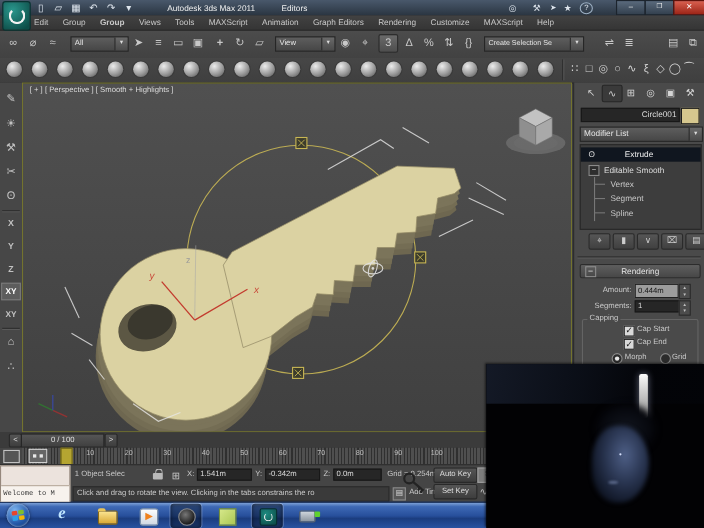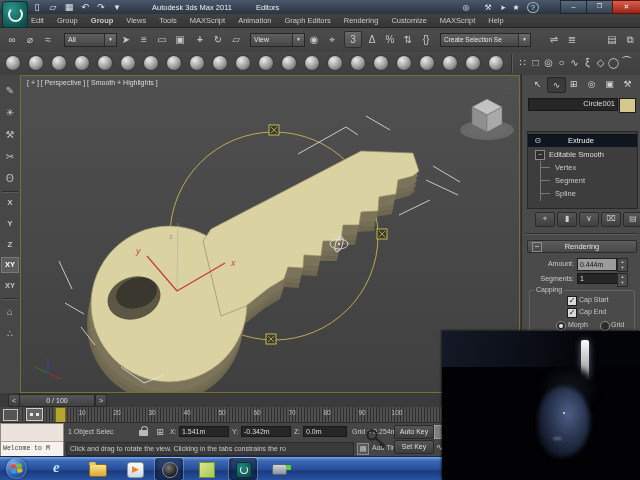--- a/index.html
+++ b/index.html
@@ -250,20 +250,24 @@
     <span class="tabico" style="left:25px;background:#3a3a3a;border:1px solid #262626;border-radius:2px;">∿</span>
     <span class="tabico" style="left:43px;">⊞</span>
     <span class="tabico" style="left:61px;">◎</span>
     <span class="tabico" style="left:79px;">▣</span>
     <span class="tabico" style="left:97px;">⚒</span>
 
     <div class="fld" style="left:6px;top:23px;width:84px;height:11px;font-size:7.5px;text-align:right;">
       <span>Circle001</span></div>
     <div class="abs" style="left:97px;top:23px;width:15px;height:13px;background:#d6c78e;border:1px solid #1d1d1d;"></div>
 
+    <div class="drop" style="left:5px;top:40px;width:107px;height:12px;font-size:7.5px;line-height:12px;">
+      <span>Modifier List</span>
+      <span class="droparrow" style="line-height:12px;">▼</span>
+    </div>
 
     <div class="abs" style="left:5px;top:56px;width:109px;height:76px;background:#3d3d3d;border:1px solid #272727;">
       <div class="abs" style="left:0;top:2px;width:109px;height:13px;background:#10161f;color:#f0f0f0;font-size:7.5px;line-height:13px;">
         <span style="position:absolute;left:7px;color:#d8d8d8;">ʘ</span>
         <span style="position:absolute;left:40px;">Extrude</span>
       </div>
       <div class="abs" style="left:0;top:16px;width:109px;height:13px;color:#dcdcdc;font-size:7.5px;line-height:13px;">
         <span style="position:absolute;left:7px;top:2px;width:8px;height:8px;border:1px solid #8a8a8a;line-height:8px;text-align:center;font-size:7px;background:#2e2e2e;">−</span>
         <span style="position:absolute;left:21px;">Editable Smooth</span>
       </div>

